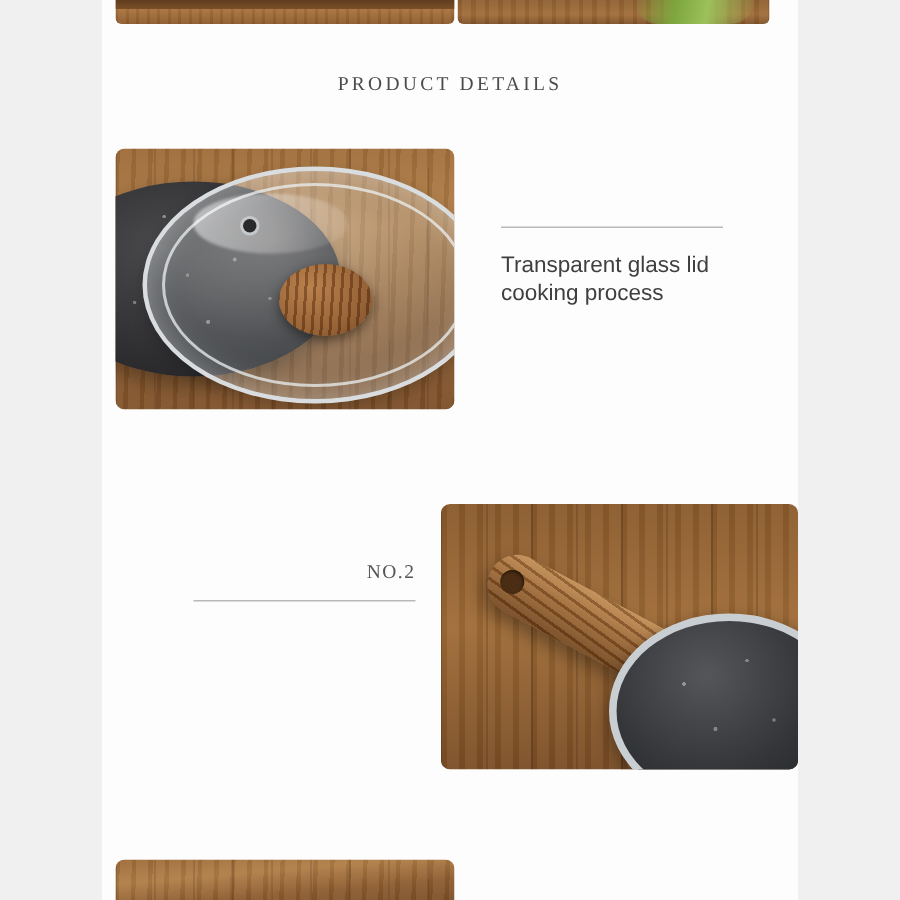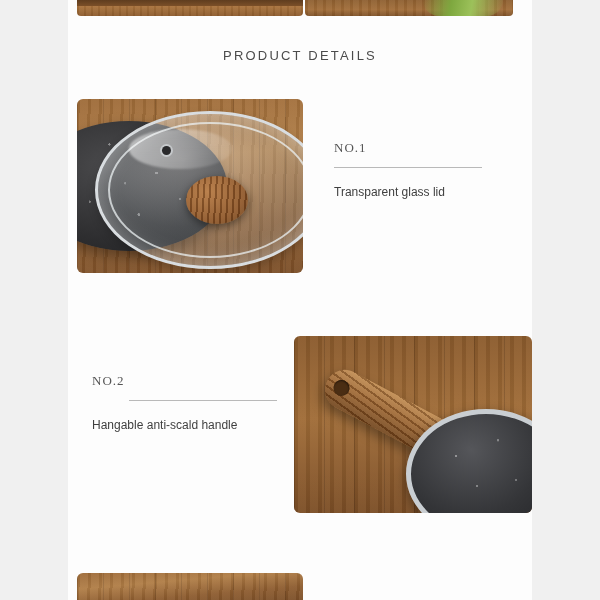--- a/index.html
+++ b/index.html
@@ -94,21 +94,21 @@
   
   .heading {
     position: absolute;
     left: 0;
     top: 48px;
     width: 600px;
     text-align: center;
     font-size: 13px;
     letter-spacing: 2.2px;
     color: #4b4b4b;
-    font-family: Liberation Sans, sans-serif;
+    font-family: Liberation Serif, serif;
   }
 
   
   .photo {
     position: absolute;
     border-radius: 6px;
     overflow: hidden;
   }
   .photo-1 {
     left: 77px;
@@ -296,39 +296,39 @@
   .block-1 {
     left: 334px;
     top: 140px;
     width: 180px;
     text-align: left;
   }
   .block-2 {
     left: 92px;
     top: 373px;
     width: 185px;
-    text-align: left;
+    text-align: right;
   }
   .block-no {
     font-size: 13px;
     color: #555555;
     letter-spacing: 1px;
     font-family: "Liberation Serif", serif;
   }
   .rule {
     height: 1px;
     background: #b9b9b9;
     margin: 11px 0 15px 0;
     width: 148px;
   }
   .block-2 .rule {
     margin-left: auto;
   }
   .desc {
-    font-size: 12px;
+    font-size: 15px;
     line-height: 19px;
     color: #3f3f3f;
   }
 </style>
 </head>
 <body>
 
 <div class="page">
 
   <div class="margin-band left"></div>
@@ -353,29 +353,28 @@
     </div>
     <div class="lid">
       <div class="lid-inner"></div>
       <div class="lid-shine"></div>
       <div class="lid-vent"></div>
       <div class="lid-knob"></div>
     </div>
   </div>
 
   <div class="block block-1">
-    <div class="block-no">NO.1</div>
     <div class="rule"></div>
     <div class="desc">Transparent glass lid</div>
+    <div class="desc">cooking process</div>
   </div>
 
   <div class="block block-2">
     <div class="block-no">NO.2</div>
     <div class="rule"></div>
-    <div class="desc">Hangable anti-scald handle</div>
   </div>
 
   <div class="photo photo-2">
     <div class="wood-bg dark"></div>
     <div class="handle">
       <div class="handle-bar"></div>
       <div class="handle-hole"></div>
     </div>
     <div class="pan-edge">
       <div class="pan-edge-speckle"></div>

